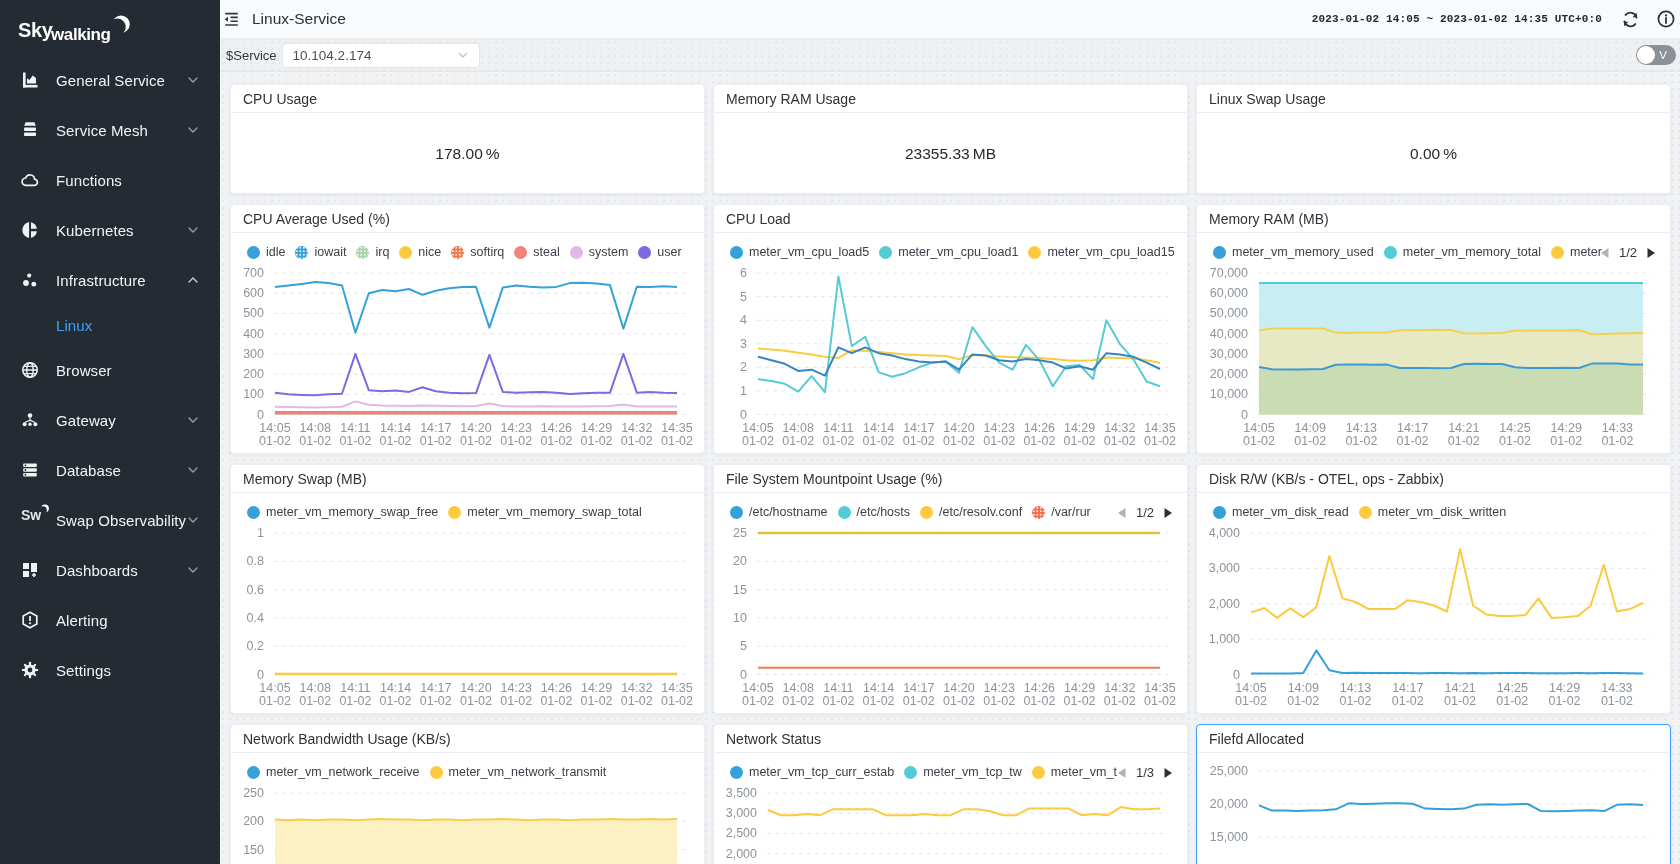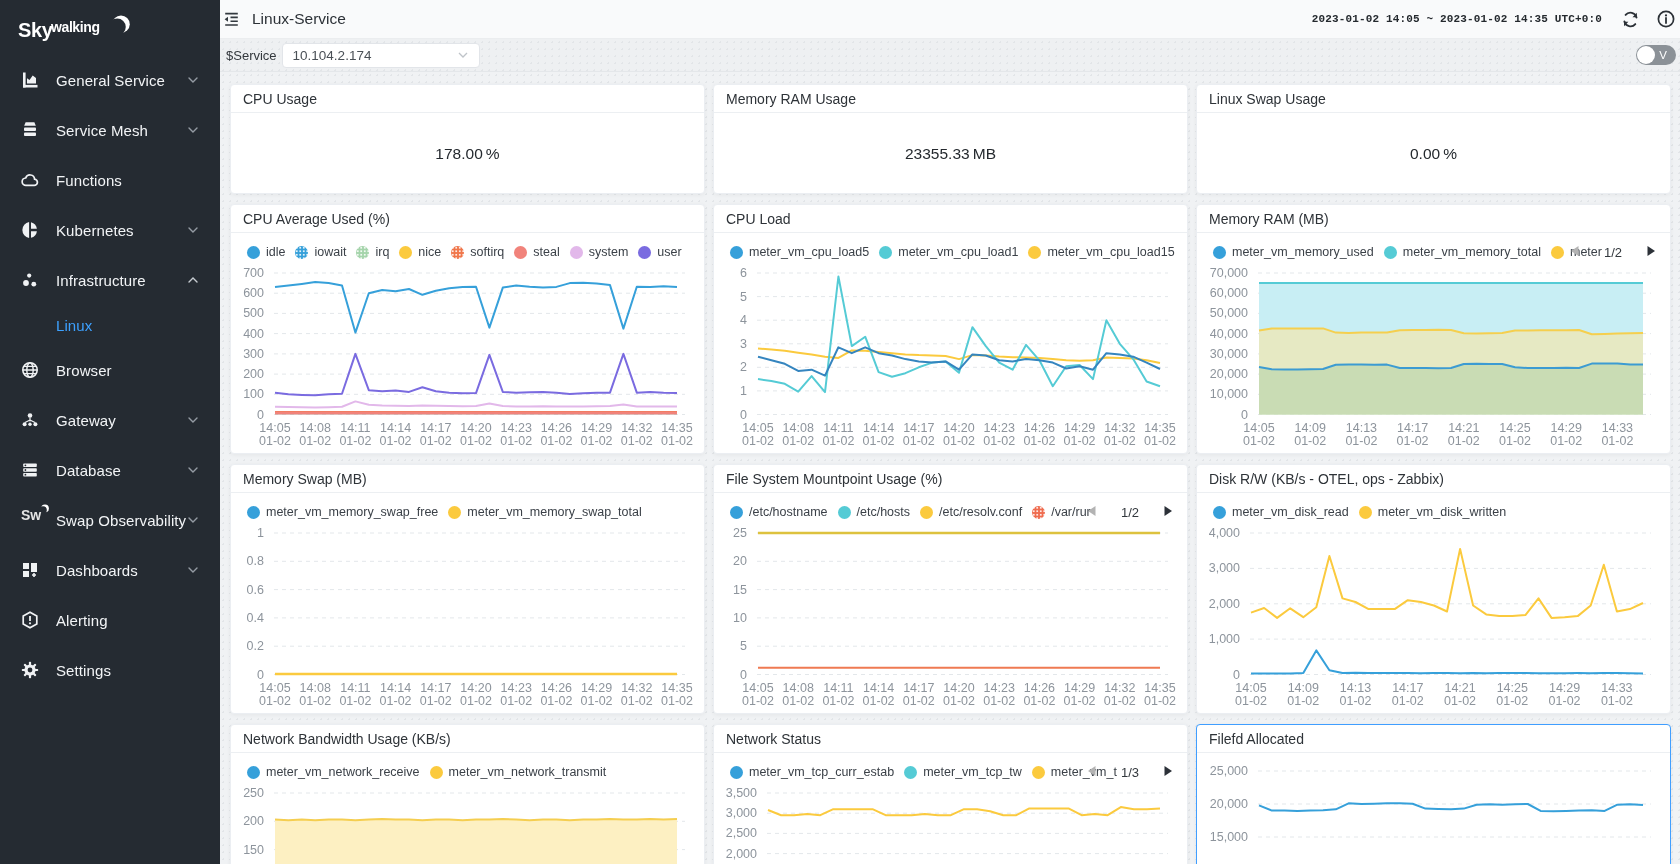--- a/index.html
+++ b/index.html
@@ -1,20 +1,20 @@
 <!DOCTYPE html>
 <html><head><meta charset="utf-8"><style>
 * { margin:0; padding:0; box-sizing:border-box; }
 html,body { width:1680px; height:864px; overflow:hidden; font-family:"Liberation Sans", sans-serif; background:#f0f2f4; }
 .side { position:fixed; left:0; top:0; width:220px; height:864px; background:#252b32; z-index:5; }
 .logo { height:55px; position:relative; color:#fff; letter-spacing:-0.4px; }
 .logo span { position:absolute; line-height:1; }
 .lmoon { position:absolute; left:111px; top:13px; }
 .l1 { left:18px; top:20px; font-size:20px; font-weight:bold;text-align:right; }
-.l2 { left:51px; top:20px; font-size:14px; font-weight:bold; }
+.l2 { left:51px; top:26px; font-size:17px; font-weight:bold; }
 .item { height:50px; display:flex; align-items:center; padding-left:21px; position:relative; }
 
 .mi { width:18px; height:18px; flex:0 0 auto; }
 .mt { color:#f2f4f6; font-size:15px; margin-left:17px; letter-spacing:0.1px; }
 .chev { position:absolute; right:21px; top:19px; }
 .sub { height:40px; padding-left:56px; }
 .sub .mt { margin-left:0; }
 .swtxt { position:relative; } .swin { position:absolute; left:0; top:-4px; color:#e5e5e5; font-weight:bold; font-size:14px; display:inline-flex; align-items:flex-start; white-space:nowrap; }
 .main { margin-left:220px; }
 .hdr { height:39px; background:#f9fafb; border-bottom:1px solid #ebedef; display:flex; align-items:center; padding:0 5px 0 3px; }
@@ -33,21 +33,21 @@
   background-image:radial-gradient(circle, #e2e5e8 1px, rgba(0,0,0,0) 1px); background-size:7px 7px; }
 .card { background:#fff; border:1px solid #ebeef2; border-radius:4px; box-shadow:0 1px 4px rgba(0,0,0,0.05); overflow:hidden; position:relative; }
 .card.sel { border:1px solid #409eff; }
 .ct { height:28px; line-height:28px; border-bottom:1px solid #eceff2; font-size:14px; color:#2e3338; padding-left:12px;
   white-space:nowrap; }
 .big { height:81px; display:flex; align-items:center; justify-content:center; font-size:15.5px; color:#24292e; }
 .legend { height:38px; display:flex; align-items:center; padding-left:16px; font-size:12.5px; color:#3b4148; overflow:hidden; }
 .li { display:inline-flex; align-items:center; margin-right:10px; flex:0 0 auto; }
 .dot { width:13px; height:13px; border-radius:50%; margin-right:6px; flex:0 0 auto; }
 .ll { white-space:nowrap; }
-.pag { position:absolute; right:13px; top:40px; display:flex; align-items:flex-start;gap:15px; }
+.pag { position:absolute; right:13px; top:40px; display:flex; align-items:center; }
 .pag .pt { font-size:13px; color:#33383d; margin:0 9px; }
 </style></head>
 <body>
 <div class="side">
     <div class="logo">
       <span class="l1">Sky</span>
       <span class="l2">walking</span>
       <svg class="lmoon" width="20" height="24" viewBox="0 0 24 26">
         <defs>
           <mask id="mcr">

